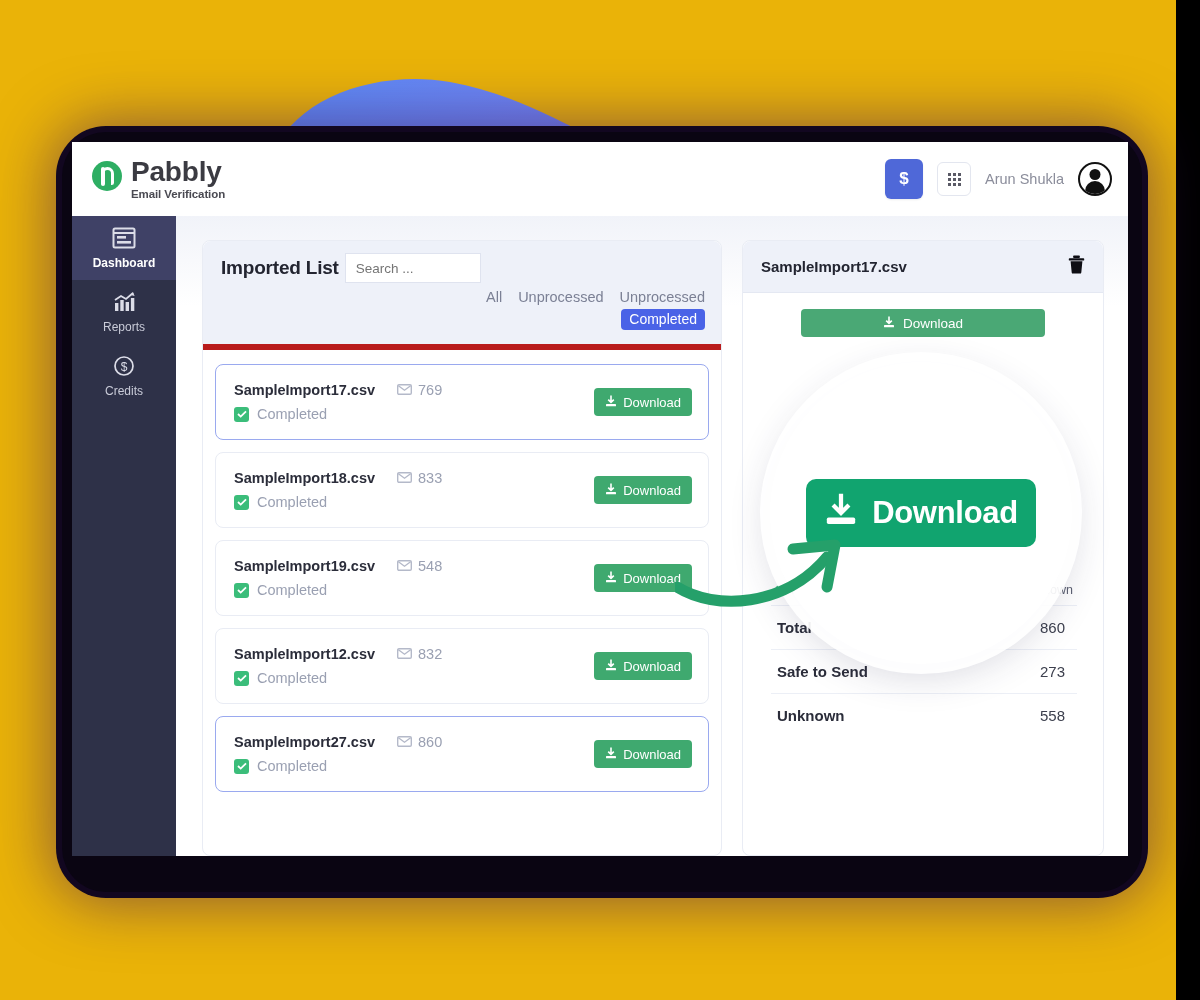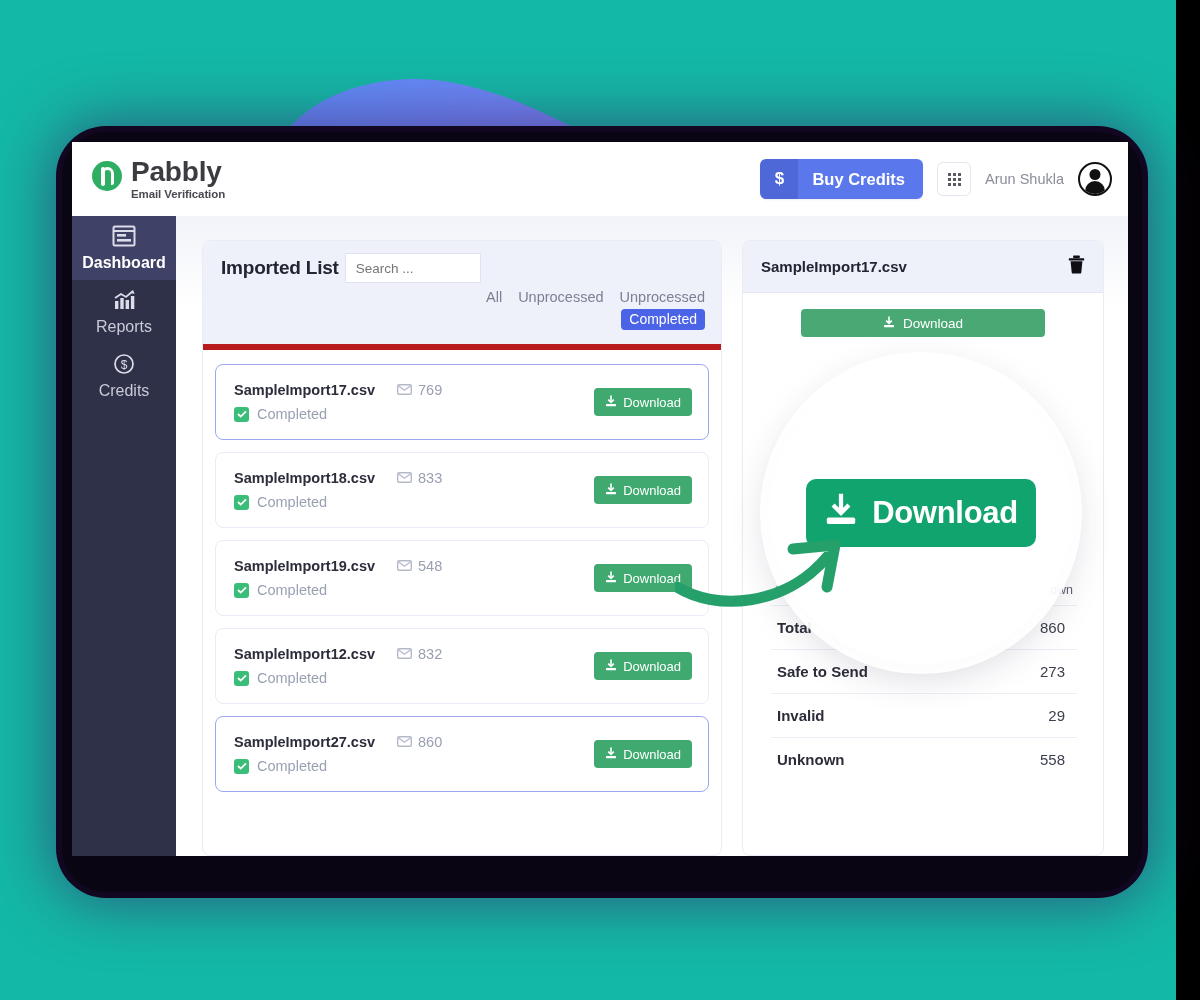--- a/index.html
+++ b/index.html
@@ -2,21 +2,21 @@
 <html><head>
 <meta charset="utf-8">
 <style>
   * { box-sizing: border-box; margin: 0; padding: 0; }
   html, body {
     width: 1200px; height: 1000px;
     background: #000000;
     font-family: "Liberation Sans", sans-serif;
     overflow: hidden;
   }
-  #stage { position: relative; width: 1176px; height: 1000px; background: #14b8a6; }
+  #stage { position: relative; width: 1176px; height: 1000px; background: #eab308; }
 
   
   .blob-wrap { position: absolute; inset: 0; overflow: hidden; }
 
   
   .device-plate {
     position: absolute;
     left: 62px; top: 132px; width: 1080px; height: 760px;
     border-radius: 44px;
     background: #0a0512;
@@ -94,21 +94,21 @@
   
   .body-row { display: flex; height: 640px; }
 
   
   .sidebar { width: 104px; background: #2e3148; flex: 0 0 104px; padding-top: 0; }
   .nav-item {
     height: 64px; display: flex; flex-direction: column; align-items: center;
     justify-content: center; gap: 7px; cursor: pointer;
   }
   .nav-item.active { background: #3f4166; }
-  .nav-label { font-size: 16px; color: #c9cbd8; }
+  .nav-label { font-size: 12px; color: #c9cbd8; }
   .nav-item.active .nav-label { color: #ffffff; font-weight: 700; }
   .nav-icon { width: 24px; height: 22px; position: relative; }
 
   
   .content {
     flex: 1; padding: 24px 24px 0 26px; display: flex; gap: 20px;
     background: linear-gradient(#f1f3f9, #ffffff 90px);
   }
 
   .panel { background: #fff; border: 1px solid #e9ecf4; border-radius: 8px; }
@@ -233,21 +233,20 @@
         <div class="brand-mark"></div>
         <div class="brand-text">
           <span class="brand-name">Pabbly</span>
           <span class="brand-sub">Email Verification</span>
         </div>
       </div>
 
       <div class="topbar-right">
         <div class="buy-credits">
           <div class="bc-icon">$</div>
-          <div class="bc-label">Buy Credits</div>
         </div>
         <div class="grid-btn">
           <span class="grid-glyph">
             <i></i>
               <i></i>
               <i></i>
               <i></i>
               <i></i>
               <i></i>
               <i></i>
@@ -526,24 +525,20 @@
             <div class="stats">
               <div class="stat-row">
                 <span class="stat-label">Total</span>
                 <span class="stat-value">860</span>
               </div>
               <div class="stat-row">
                 <span class="stat-label">Safe to Send</span>
                 <span class="stat-value">273</span>
               </div>
               <div class="stat-row">
-                <span class="stat-label">Invalid</span>
-                <span class="stat-value">29</span>
-              </div>
-              <div class="stat-row">
                 <span class="stat-label">Unknown</span>
                 <span class="stat-value">558</span>
               </div>
             </div>
           </div>
         </div>
 
       </div>
     </div>
   </div>

